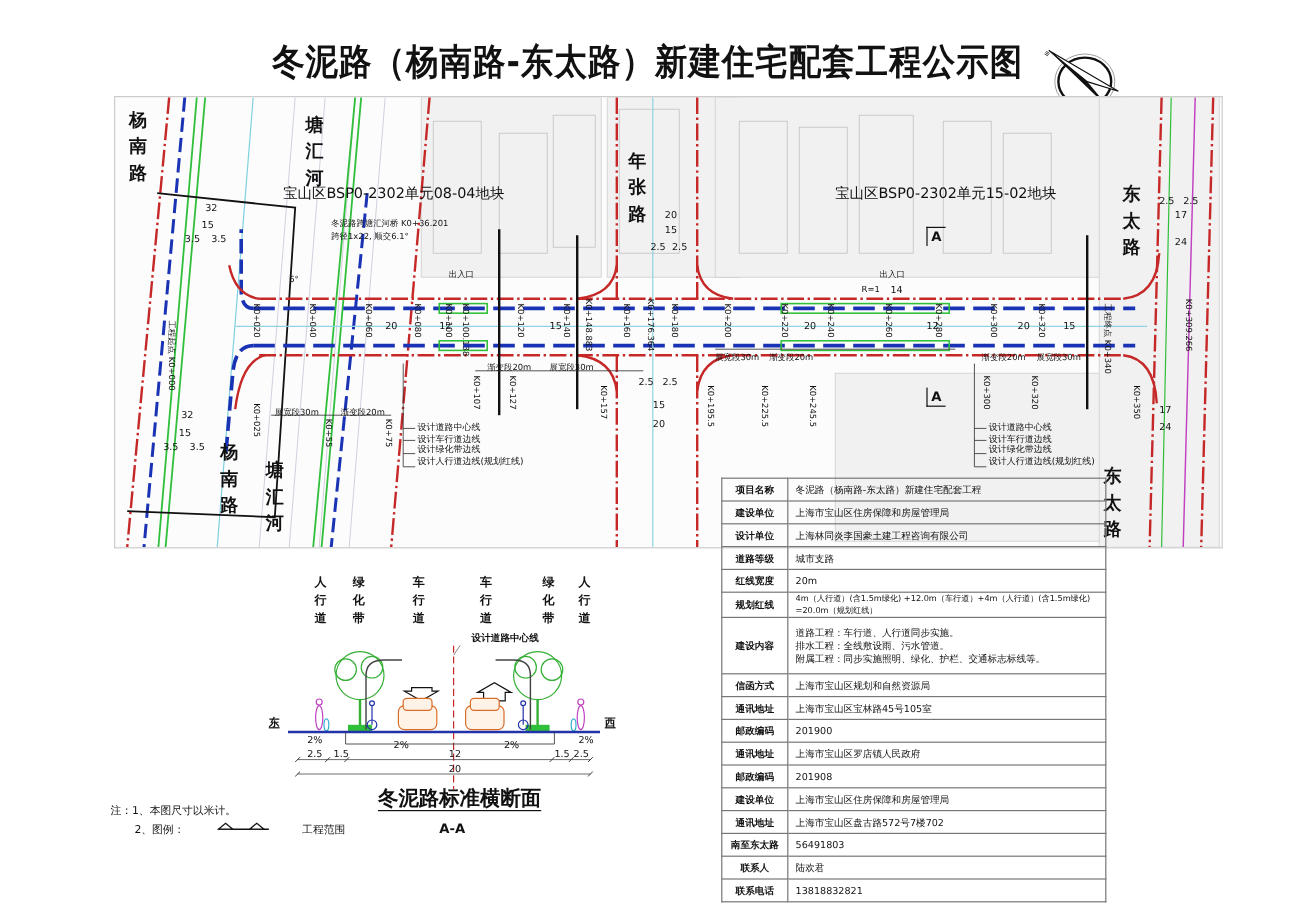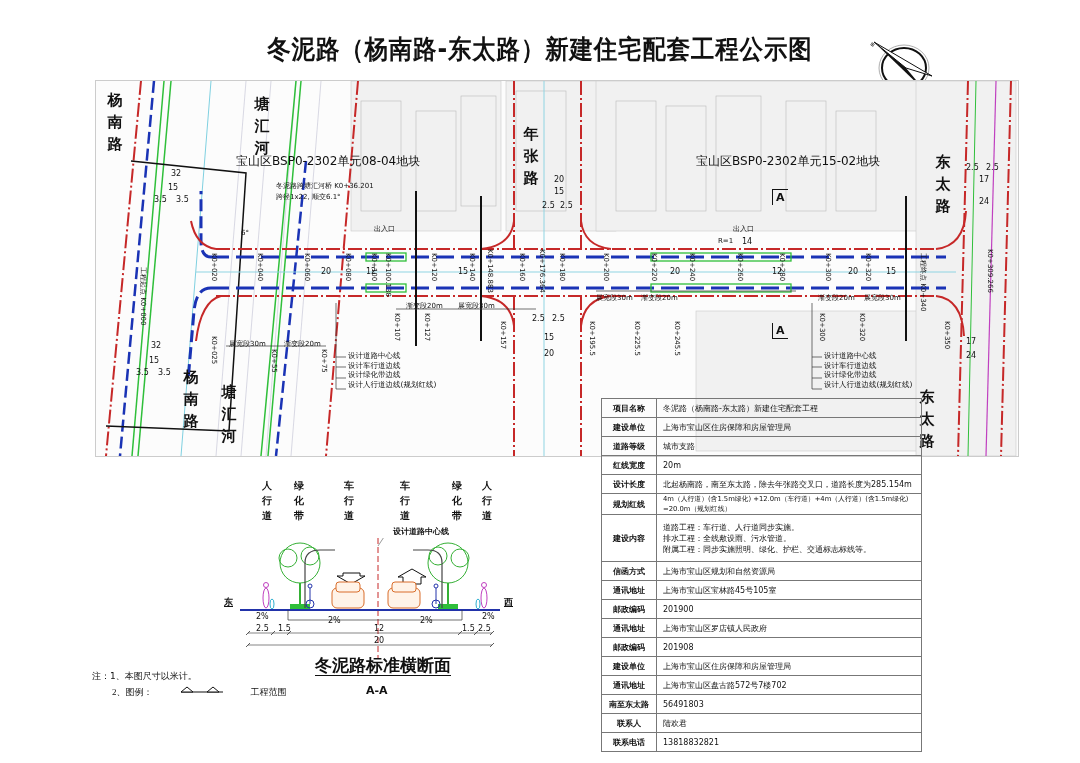--- a/index.html
+++ b/index.html
@@ -1,18 +1,18 @@
 <!DOCTYPE html>
 <html><head>
 <meta charset="utf-8">
 <style>
   html,body{margin:0;padding:0;background:#fff;}
   body{width:1080px;height:763px;position:relative;overflow:hidden;font-family:"DejaVu Sans","Liberation Sans",sans-serif;color:#111;}
   .abs{position:absolute;}
-  #title{left:0;top:32px;width:1080px;text-align:center;font-size:26px;font-weight:bold;letter-spacing:1px;}
+  #title{left:0;top:32px;width:1080px;text-align:center;font-size:30px;font-weight:bold;letter-spacing:1px;}
   #title span{display:inline-block;transform:scaleX(0.9);}
   .plan{left:95px;top:80px;width:922px;height:375px;border:1px solid #ccc;overflow:hidden;background:#fcfcfc;}
   .vlabel{font-size:15px;font-weight:bold;line-height:22px;width:18px;text-align:center;}
   .blocklabel{font-size:12px;}
   .small{font-size:7px;}
   .dim{font-size:8px;}
   table.info{border-collapse:collapse;font-size:8px;}
   table.info td{border:1px solid #777;padding:0 6px;height:18px;}
   table.info td.k{font-weight:bold;text-align:center;width:42px;white-space:nowrap;}
   table.info td.v{width:252px;}
@@ -253,30 +253,30 @@
     <tbody>
         <tr>
           <td class="k">项目名称</td>
           <td class="v">冬泥路（杨南路-东太路）新建住宅配套工程</td>
         </tr>
     <tr>
           <td class="k">建设单位</td>
           <td class="v">上海市宝山区住房保障和房屋管理局</td>
         </tr>
     <tr>
+          <td class="k">设计单位</td>
+          <td class="v">上海林同炎李国豪土建工程咨询有限公司</td>
+        </tr>
+    <tr>
           <td class="k">道路等级</td>
           <td class="v">城市支路</td>
         </tr>
     <tr>
           <td class="k">红线宽度</td>
           <td class="v">20m</td>
-        </tr>
-    <tr>
-          <td class="k">设计长度</td>
-          <td class="v">北起杨南路，南至东太路，除去年张路交叉口，道路长度为285.154m</td>
         </tr>
     <tr>
           <td class="k">规划红线</td>
           <td class="v" style="font-size:6.8px;">4m（人行道）(含1.5m绿化) +12.0m（车行道）+4m（人行道）(含1.5m绿化) =20.0m（规划红线）</td>
         </tr>
     <tr>
           <td class="k" style="height:46px;">建设内容</td>
       <td class="v" style="line-height:11px;">
         <div>道路工程：车行道、人行道同步实施。</div>
         <div>排水工程：全线敷设雨、污水管道。</div>
@@ -418,21 +418,21 @@
   <div class="abs dim" style="left:252px;top:146px;">1.5</div>
   <div class="abs dim" style="left:268px;top:146px;">2.5</div>
   <div class="abs dim" style="left:164px;top:158px;">20</div>
 </div>
 
 <div class="abs secttl" style="left:315px;top:654px;">冬泥路标准横断面</div>
 <div class="abs" style="left:366px;top:684px;font-size:11px;font-weight:bold;">A-A</div>
 
 <div class="abs notes" style="left:92px;top:668px;">
   <div>注：1、本图尺寸以米计。</div>
-  <div style="padding-left:20px;display:flex;align-items:center;gap:24px;font-family:Liberation Serif, serif;">
+  <div style="padding-left:20px;display:flex;align-items:center;gap:24px;">
     <span>2、图例：</span>
     <span>
       <svg width="50" height="10" viewBox="0 0 50 10">
           <line x1="4" y1="7" x2="46" y2="7" stroke="#111" stroke-width="1.2"></line>
         <polygon points="4,7 10,2 16,7" fill="#fff" stroke="#111"></polygon>
           <polygon points="30,7 36,2 42,7" fill="#fff" stroke="#111"></polygon>
         </svg>
     </span>
     <span>工程范围</span>
   </div>

